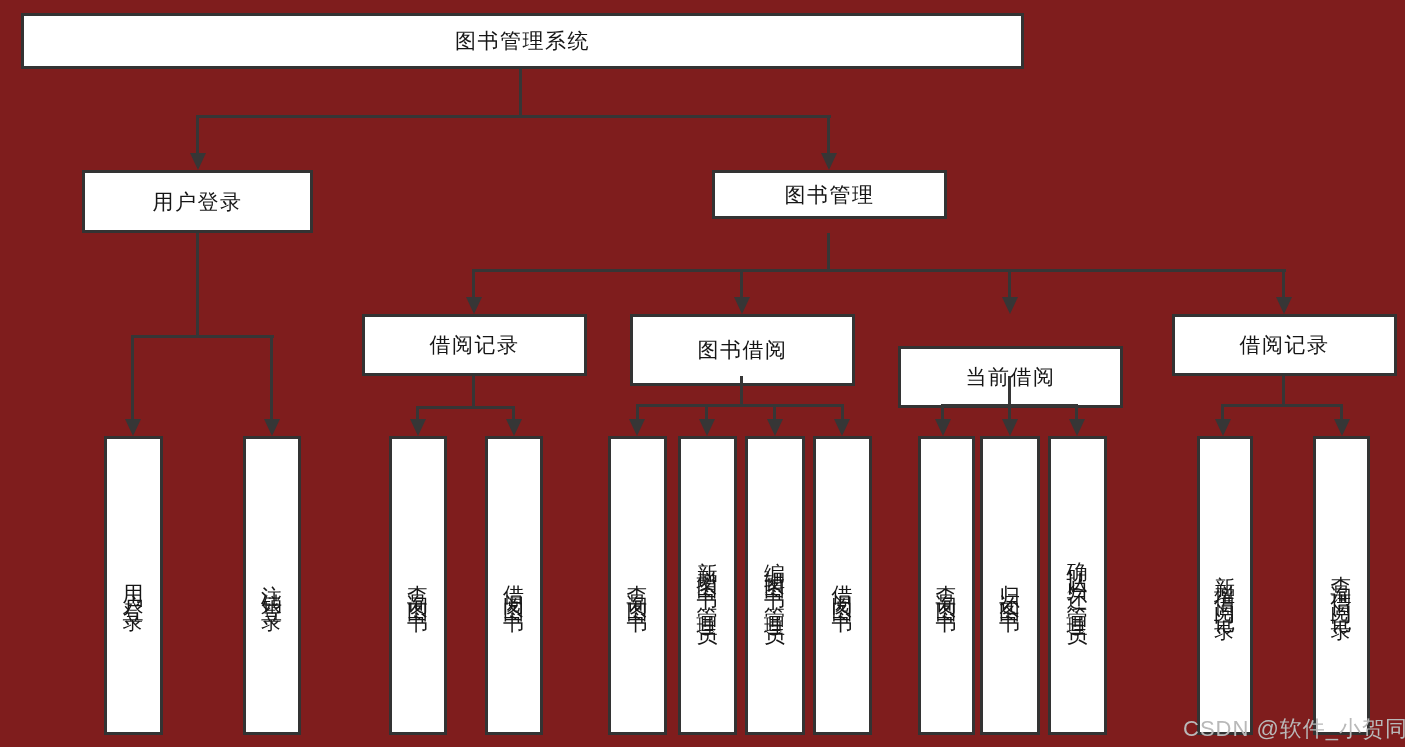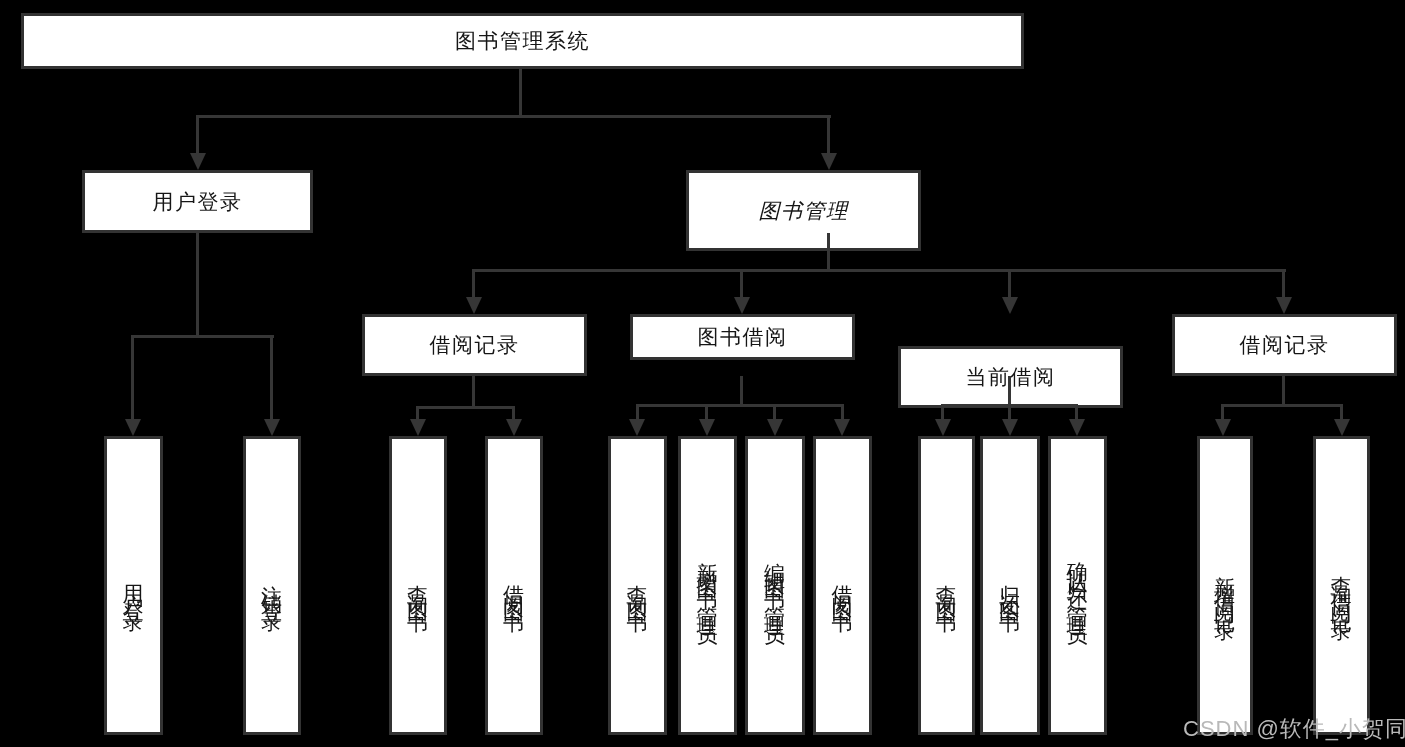--- a/index.html
+++ b/index.html
@@ -1,17 +1,17 @@
 <!DOCTYPE html>
 <html><head>
 <meta charset="utf-8">
 <style>
   html,body{margin:0;padding:0;background:#ffffff;}
   .canvas{
-    position:relative;width:1405px;height:747px;background:#000000;overflow:hidden;
+    position:relative;width:1405px;height:747px;background:#7f1d1d;overflow:hidden;
     font-family:"Liberation Sans","DejaVu Sans",sans-serif;
   }
   .node{
     position:absolute;box-sizing:border-box;border:3px solid #333333;background:#ffffff;
     display:flex;align-items:center;justify-content:center;
   }
   .node-h span{font-size:21px;color:#161616;letter-spacing:1.5px;white-space:nowrap;}
   .node-v span{
     writing-mode:vertical-rl;text-orientation:mixed;
     font-size:21px;color:#161616;letter-spacing:9px;line-height:1;white-space:nowrap;
@@ -41,21 +41,21 @@
     <div class="line" style="left:197px;top:115px;width:634px;height:3px;"></div>
     <div class="line" style="left:196px;top:115px;width:3px;height:40px;"></div>
     <div class="arrow" style="left:190px;top:153px;"></div>
     <div class="line" style="left:827px;top:115px;width:3px;height:40px;"></div>
     <div class="arrow" style="left:821px;top:153px;"></div>
   </div>
 
   <div class="node node-h" style="left:82px;top:170px;width:231px;height:63px;">
     <span>用户登录</span>
   </div>
-  <div class="node node-h" style="left:686px;top:170px;width:235px;height:81px;font-style:italic;">
+  <div class="node node-h" style="left:712px;top:170px;width:235px;height:49px;">
     <span>图书管理</span>
   </div>
 
   <div>
     <div class="line" style="left:196px;top:233px;width:3px;height:105px;"></div>
     <div class="line" style="left:132px;top:335px;width:142px;height:3px;"></div>
     <div class="line" style="left:131px;top:335px;width:3px;height:86px;"></div>
     <div class="arrow" style="left:125px;top:419px;"></div>
     <div class="line" style="left:270px;top:335px;width:3px;height:86px;"></div>
     <div class="arrow" style="left:264px;top:419px;"></div>
@@ -70,21 +70,21 @@
     <div class="arrow" style="left:734px;top:297px;"></div>
     <div class="line" style="left:1008px;top:269px;width:3px;height:31px;"></div>
     <div class="arrow" style="left:1002px;top:297px;"></div>
     <div class="line" style="left:1282px;top:269px;width:3px;height:31px;"></div>
     <div class="arrow" style="left:1276px;top:297px;"></div>
   </div>
 
   <div class="node node-h" style="left:362px;top:314px;width:225px;height:62px;">
     <span>借阅记录</span>
   </div>
-  <div class="node node-h" style="left:630px;top:314px;width:225px;height:46px;">
+  <div class="node node-h" style="left:630px;top:314px;width:225px;height:72px;">
     <span>图书借阅</span>
   </div>
   <div class="node node-h" style="left:898px;top:314px;width:225px;height:62px;margin-top:32px;">
     <span>当前借阅</span>
   </div>
   <div class="node node-h" style="left:1172px;top:314px;width:225px;height:62px;">
     <span>借阅记录</span>
   </div>
 
   <div>

